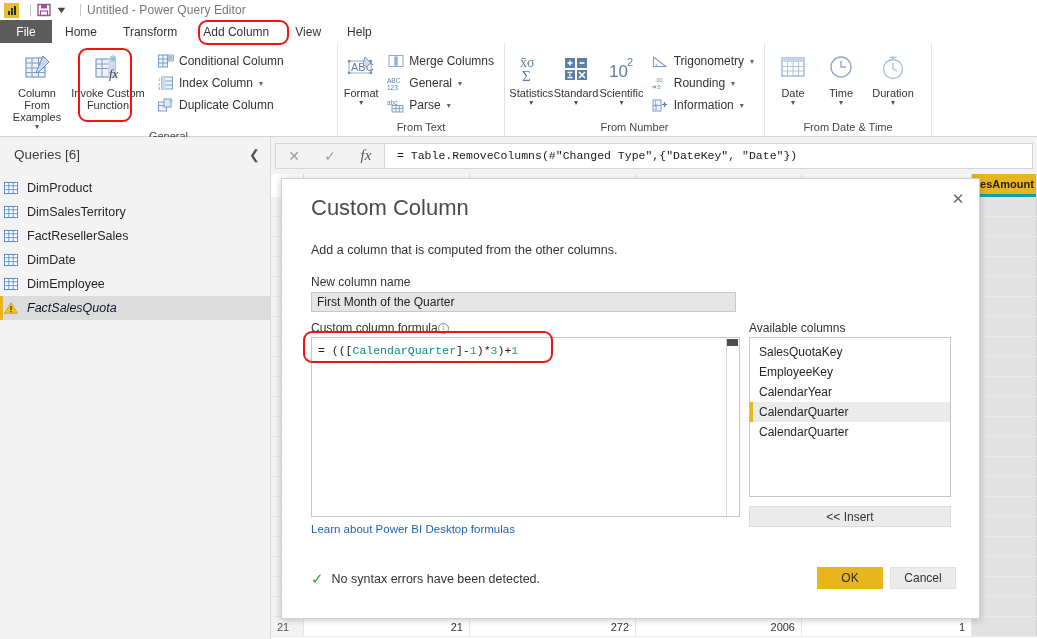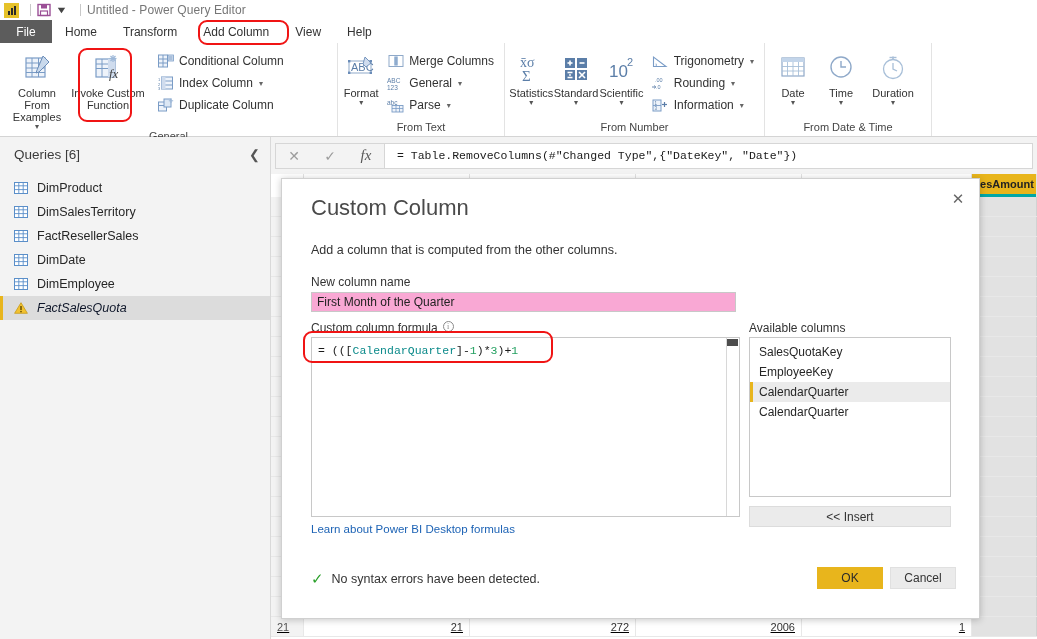--- a/index.html
+++ b/index.html
@@ -105,21 +105,21 @@
   }
   .qhead {
     display:flex; align-items:center; justify-content:space-between;
     padding:10px 10px 10px 14px;
   }
   .qhead-title { font-size:13.5px; color:#3b3b3b; }
   .qcollapse { font-size:13px; color:#555; cursor:pointer; line-height:1; }
   .qlist { margin-top:4px; }
   .qitem {
     display:flex; align-items:center; gap:9px; height:24px;
-    padding-left:14px; cursor:pointer; font-size:12.5px; color:#262626;
+    padding-left:4px; cursor:pointer; font-size:12.5px; color:#262626;
     position:relative;
   }
   .qitem.selected { background:#dcdcdc; }
   .qitem.selected .qlabel { color:#0f172a; font-style:italic; }
   .qitem.selected::before{
     content:""; position:absolute; left:0; top:0; bottom:0; width:3px; background:#e8b51c;
   }
   .qicon { width:14px; height:12px; flex:none; }
 
   
@@ -152,21 +152,21 @@
   .ghead { display:flex; height:20px; }
   .gh-cell {
     font-size:11px; color:#333; display:flex; align-items:center;
     padding-left:5px; border-right:1px solid #e2e2e2;
     background:#ffffff; overflow:hidden; white-space:nowrap;
   }
   .gh-cell.hl { background:#e8b51c; color:#222; font-weight:bold; }
   .gh-underline { height:3px; display:flex; }
   .gh-underline div { border-right:1px solid #e2e2e2; }
   .gh-underline div.teal { background:#00a7a7; }
-  .grow { display:flex; height:20px; border-bottom:1px solid #e8e8e8;text-decoration:underline; }
+  .grow { display:flex; height:20px; border-bottom:1px solid #e8e8e8; }
   .gc {
     font-size:11px; color:#333; display:flex; align-items:center;
     justify-content:flex-end; padding-right:6px;
     border-right:1px solid #e8e8e8; background:#ffffff; overflow:hidden;
   }
   .gc.idx { background:#f3f3f3; justify-content:flex-start; padding-left:6px; color:#555; }
   .gc.dim { background:#e2e2e2; border-right:1px solid #d2d2d2;}
 
   
   .dlg {
@@ -185,26 +185,26 @@
   }
   .dlg-sub {
     position:absolute; left:29px; top:64px;
     font-size:12.5px; color:#333;
   }
   .lbl { font-size:12px; color:#333; }
 
   .ncn-label { position:absolute; left:29px; top:96px; }
   .ncn-input {
     position:absolute; left:29px; top:113px; width:425px; height:20px;
-    border:1px solid #c8c8c8; background:#f9a8d4;
+    border:1px solid #c8c8c8; background:#e5e5e5;
     font-family:"Liberation Sans", sans-serif; font-size:12px; color:#222;
     padding:0 5px; outline:none;
   }
 
-  .ccf-label { position:absolute; left:29px; top:142px; display:flex; gap:5px;}
+  .ccf-label { position:absolute; left:29px; top:142px; display:flex; align-items:center; }
   .info-circ {
     width:11px; height:11px; border-radius:50%; border:1px solid #8a8a8a;
     color:#8a8a8a; font-size:8px; display:inline-flex; align-items:center; justify-content:center;
     font-family:"Liberation Serif", serif; line-height:1;
   }
   .ccf-box {
     position:absolute; left:29px; top:158px; width:429px; height:180px;
     border:1px solid #c8c8c8; background:#ffffff; overflow:hidden;
   }
   .ccf-text {
@@ -902,20 +902,21 @@
         <div class="ccf-thumb"></div>
       </div>
     </div>
 
     <div class="learn-link">Learn about Power BI Desktop formulas</div>
 
     <div class="lbl ac-label">Available columns</div>
     <div class="ac-box">
       <div class="ac-item">SalesQuotaKey</div>
       <div class="ac-item">EmployeeKey</div>
+      <div class="ac-item">CalendarYear</div>
       <div class="ac-item sel">CalendarQuarter</div>
       <div class="ac-item">CalendarQuarter</div>
     </div>
     <div class="insert-btn">&lt;&lt; Insert</div>
 
     <div class="status">
       <span class="check">✓</span>
       <span class="status-text">No syntax errors have been detected.</span>
     </div>
 

